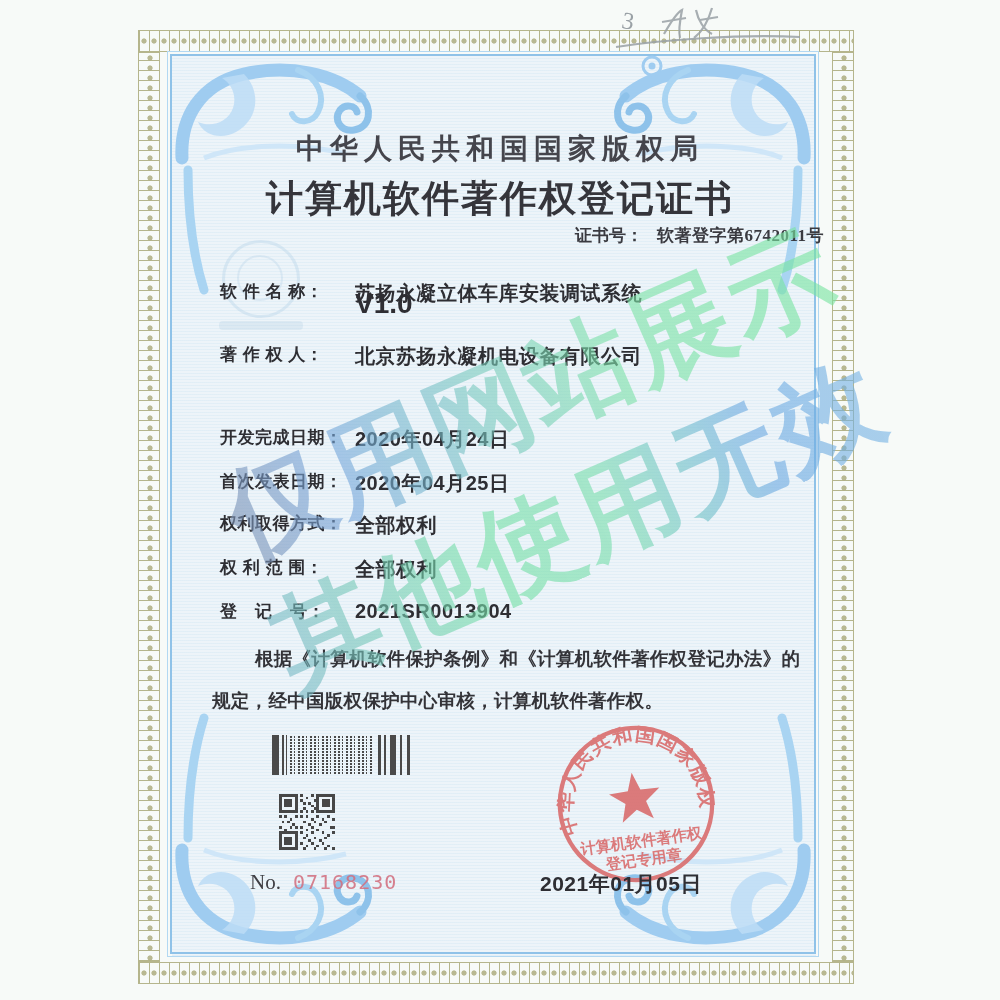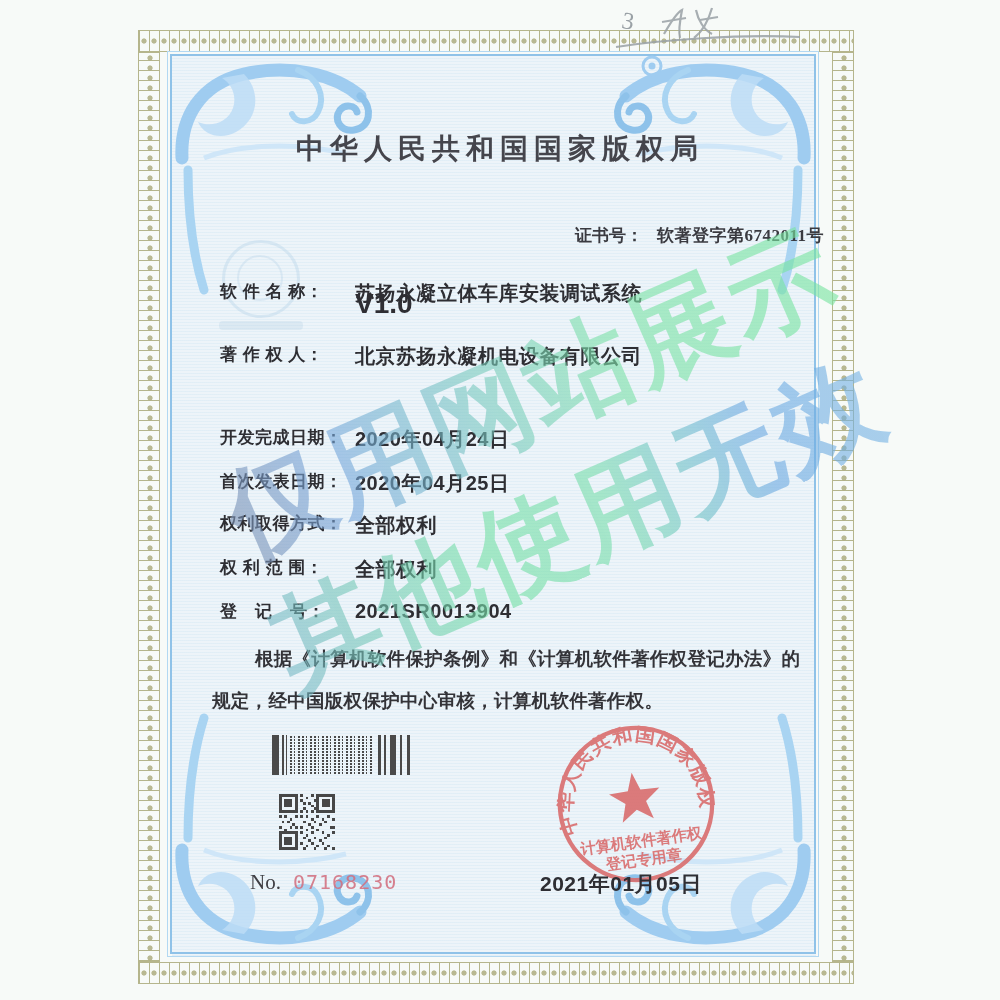--- a/index.html
+++ b/index.html
@@ -119,20 +119,21 @@
       <path d="M700,20 l18,-3"></path>
       <path d="M616,47 C660,40 740,34 800,37"></path>
     </g>
   </svg>
 
   <span class="note3">3</span>
 
   <div class="ghost"></div>
 
   <div class="h-org">中华人民共和国国家版权局</div>
+  <div class="h-title">计算机软件著作权登记证书</div>
   <div class="certno">
     <span>证书号：</span><span class="v">软著登字第6742011号</span>
   </div>
 
   <div class="row" style="top:280px">
     <span class="lbl">软 件 名 称：</span>
     <span class="val">苏扬永凝立体车库安装调试系统</span>
   </div>
   <div class="val2" style="top:288px">V1.0</div>
   <div class="row" style="top:343px">

